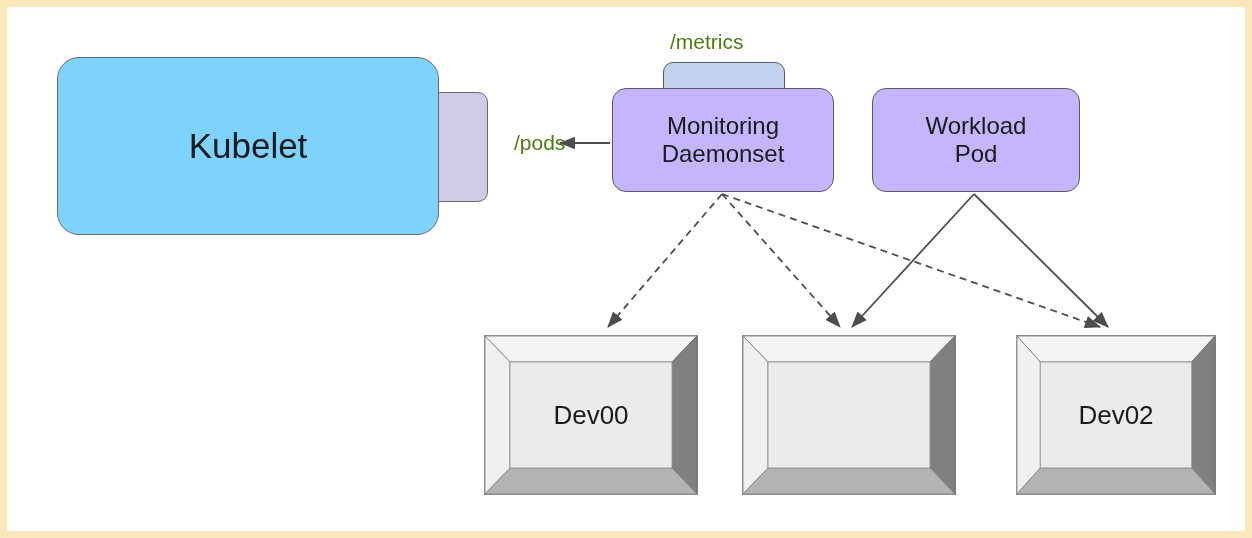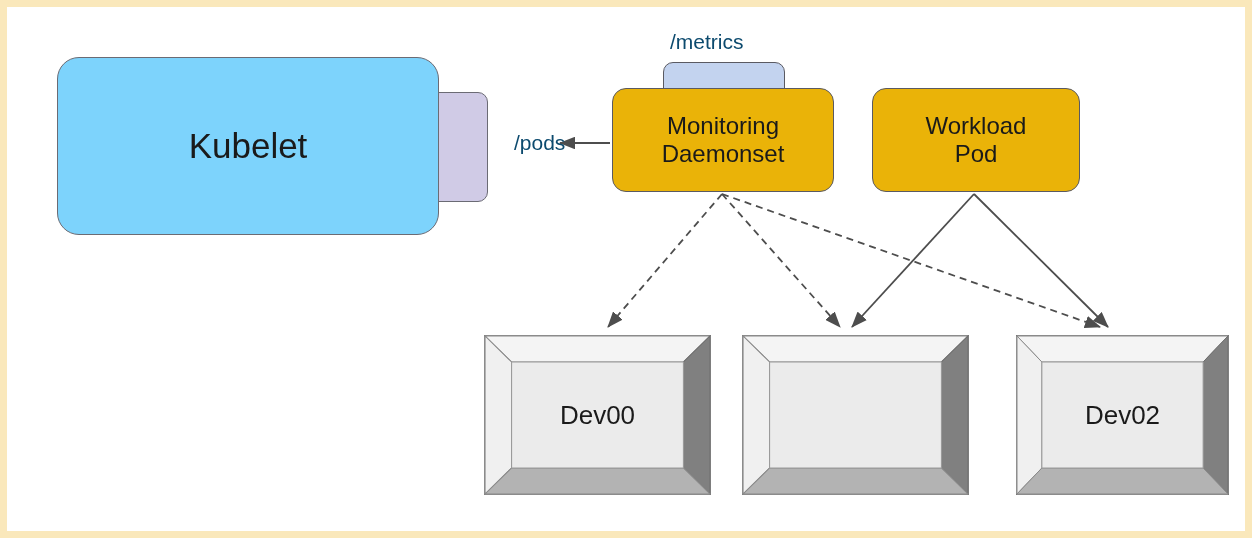--- a/index.html
+++ b/index.html
@@ -91,21 +91,21 @@
     z-index: -1;
   }
   #kubelet-label {
     font-size: 35px;
   }
 
   
   .pod-body {
     position: absolute;
     box-sizing: border-box;
-    background: #eab308;
+    background: #c4b5fd;
     border: 1.6px solid #5a5a62;
     border-radius: 14px;
     display: flex;
     align-items: center;
     justify-content: center;
   }
   #monitoring-node {
     position: absolute;
     left: 612px;
     top: 62px;
@@ -151,39 +151,38 @@
     height: 104px;
   }
   #workload-label {
     font-size: 24px;
   }
 
   
   .edge-label {
     position: absolute;
     font-size: 21px;
-    color: #0c4a6e;
+    color: #4d7c0f;
     white-space: nowrap;
     z-index: 4;
   }
   #label-metrics {
     left: 670px;
     top: 30px;
   }
   #label-pods {
     left: 466px;
     top: 131px;
     margin-left: 48px;
   }
 
   
   .device-node {
     position: absolute;
     z-index: 3;
-    padding-left: 13px;
   }
   .device-frame {
     position: absolute;
     left: 0;
     top: 0;
     width: 100%;
     height: 100%;
   }
   .device-label {
     position: absolute;

